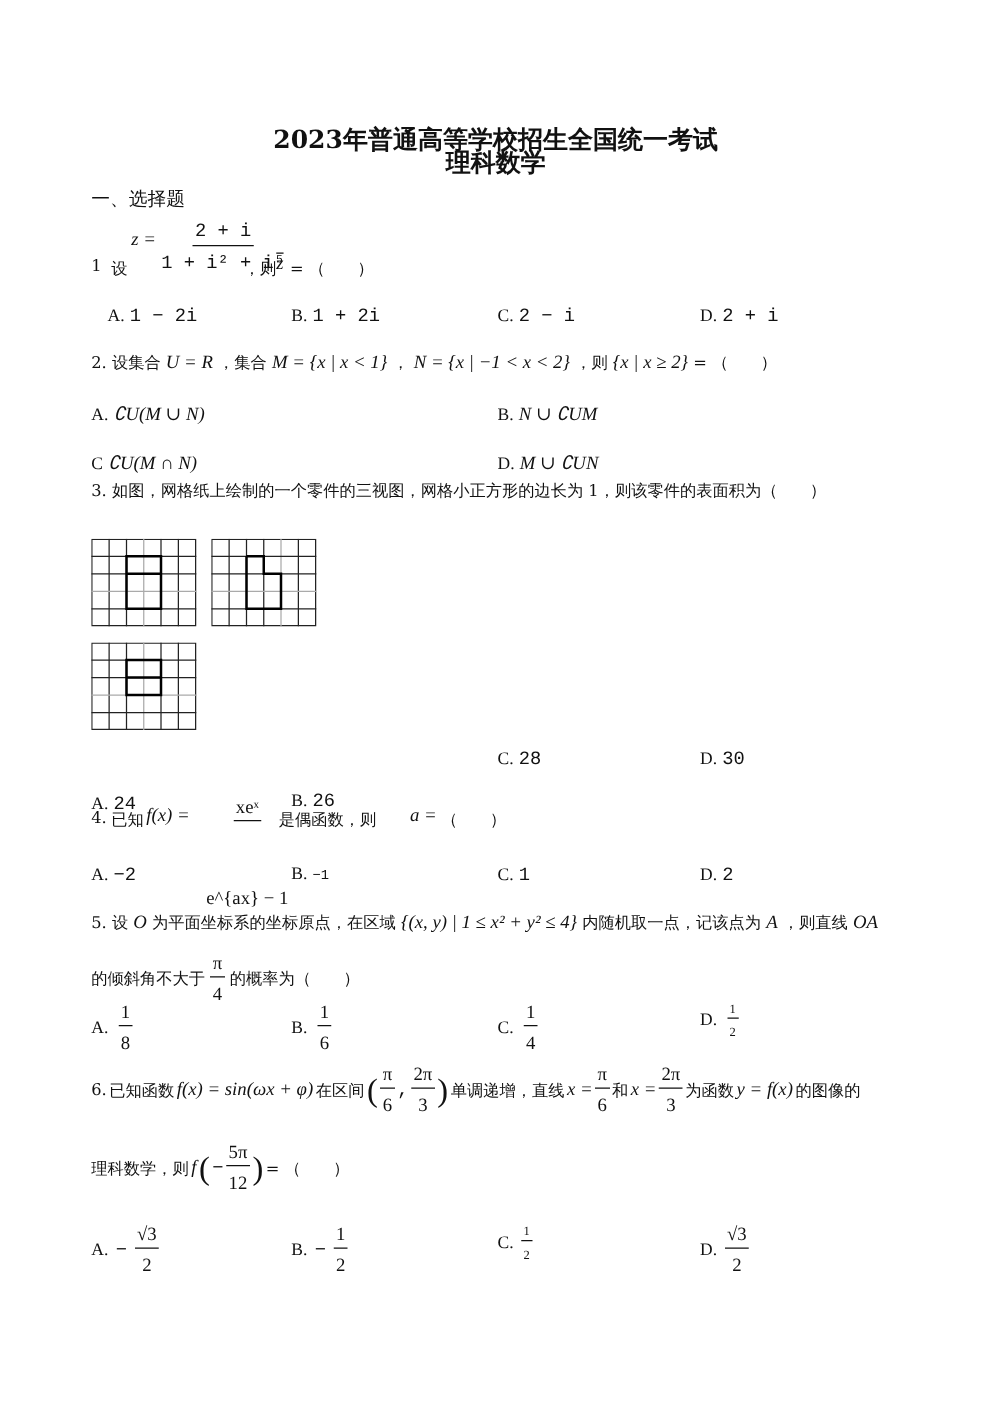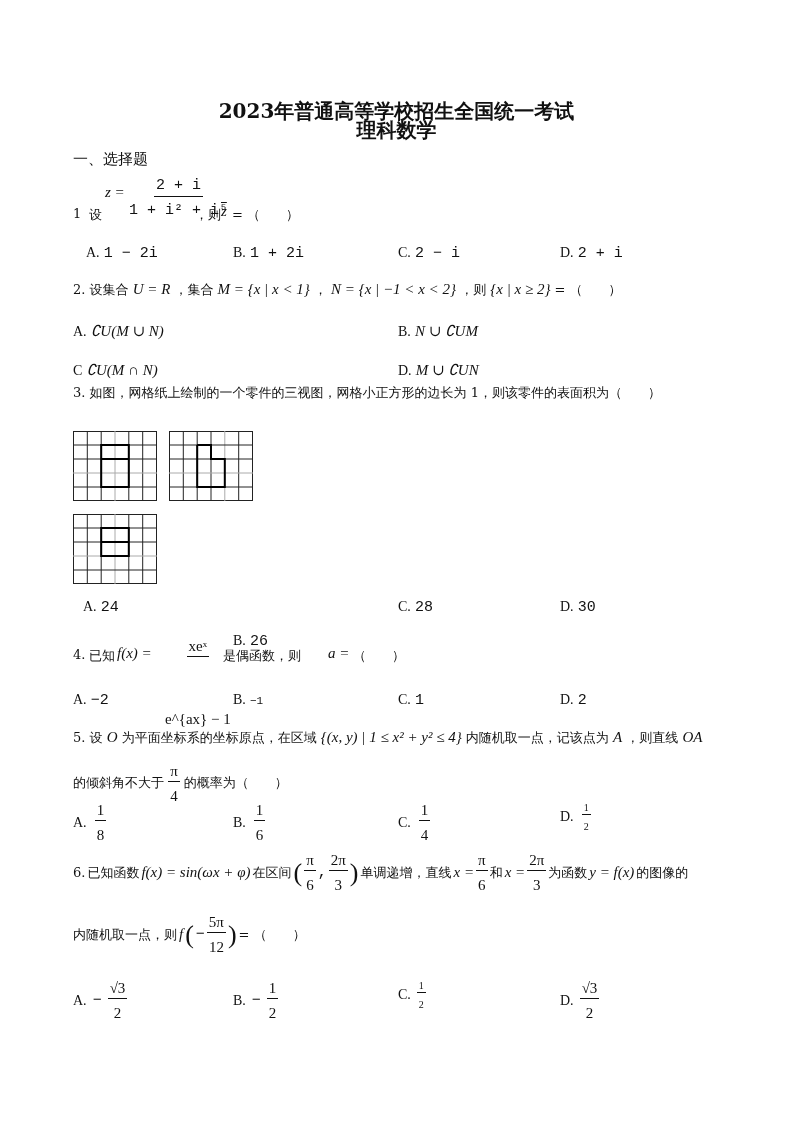--- a/index.html
+++ b/index.html
@@ -125,21 +125,21 @@
         <line x1="0" y1="56" x2="84" y2="56"></line>
     </g>
     <g stroke="#000" stroke-width="2" fill="none">
       <rect x="28.2" y="14" width="27.6" height="28"></rect>
       <line x1="28.2" y1="28" x2="55.8" y2="28"></line>
     </g>
   </svg>
 </div>
 
 <div class="abs opt" style="left:73px; top:599px; width:660px;">
-  <span style="position:absolute; left:10px;"><span class="lbl">A.</span> <span class="mr">24</span></span>
+  <span style="position:absolute; left:0;margin-top:36px;"><span class="lbl">A.</span> <span class="mr">24</span></span>
   <span style="position:absolute; left:160px;margin-top:34px;"><span class="lbl">B.</span> <span class="mr">26</span></span>
   <span style="position:absolute; left:325px;"><span class="lbl">C.</span> <span class="mr">28</span></span>
   <span style="position:absolute; left:487px;"><span class="lbl">D.</span> <span class="mr">30</span></span>
 </div>
 
 <div class="abs q" style="left:73px; top:638px; height:40px;">
   <span style="position:absolute; left:0; top:9px;">4.</span>
   <span style="position:absolute; left:16px; top:9px;">已知</span>
   <span class="m" style="position:absolute; left:44px; top:7px;">f(x) =</span>
   <span class="frac" style="position:absolute; left:90px; top:0;gap:48px;">
@@ -233,21 +233,21 @@
   <span class="m">x =</span>
   <span class="frac">
       <span class="num">2π</span>
       <span class="den">3</span>
     </span>
   <span>为函数</span>
   <span class="m">y = f(x)</span>
   <span>的图像的</span>
 </div>
 <div class="abs q" style="left:73px; top:914px; display:flex; align-items:center; gap:2px;">
-  <span>内随机取一点，则</span>
+  <span>理科数学，则</span>
   <span class="m">f</span>
   <span class="bigp">(</span>
   <span class="mr">−</span>
   <span class="frac">
       <span class="num">5π</span>
       <span class="den">12</span>
     </span>
   <span class="bigp">)</span>
   <span>= （　　）</span>
 </div>

